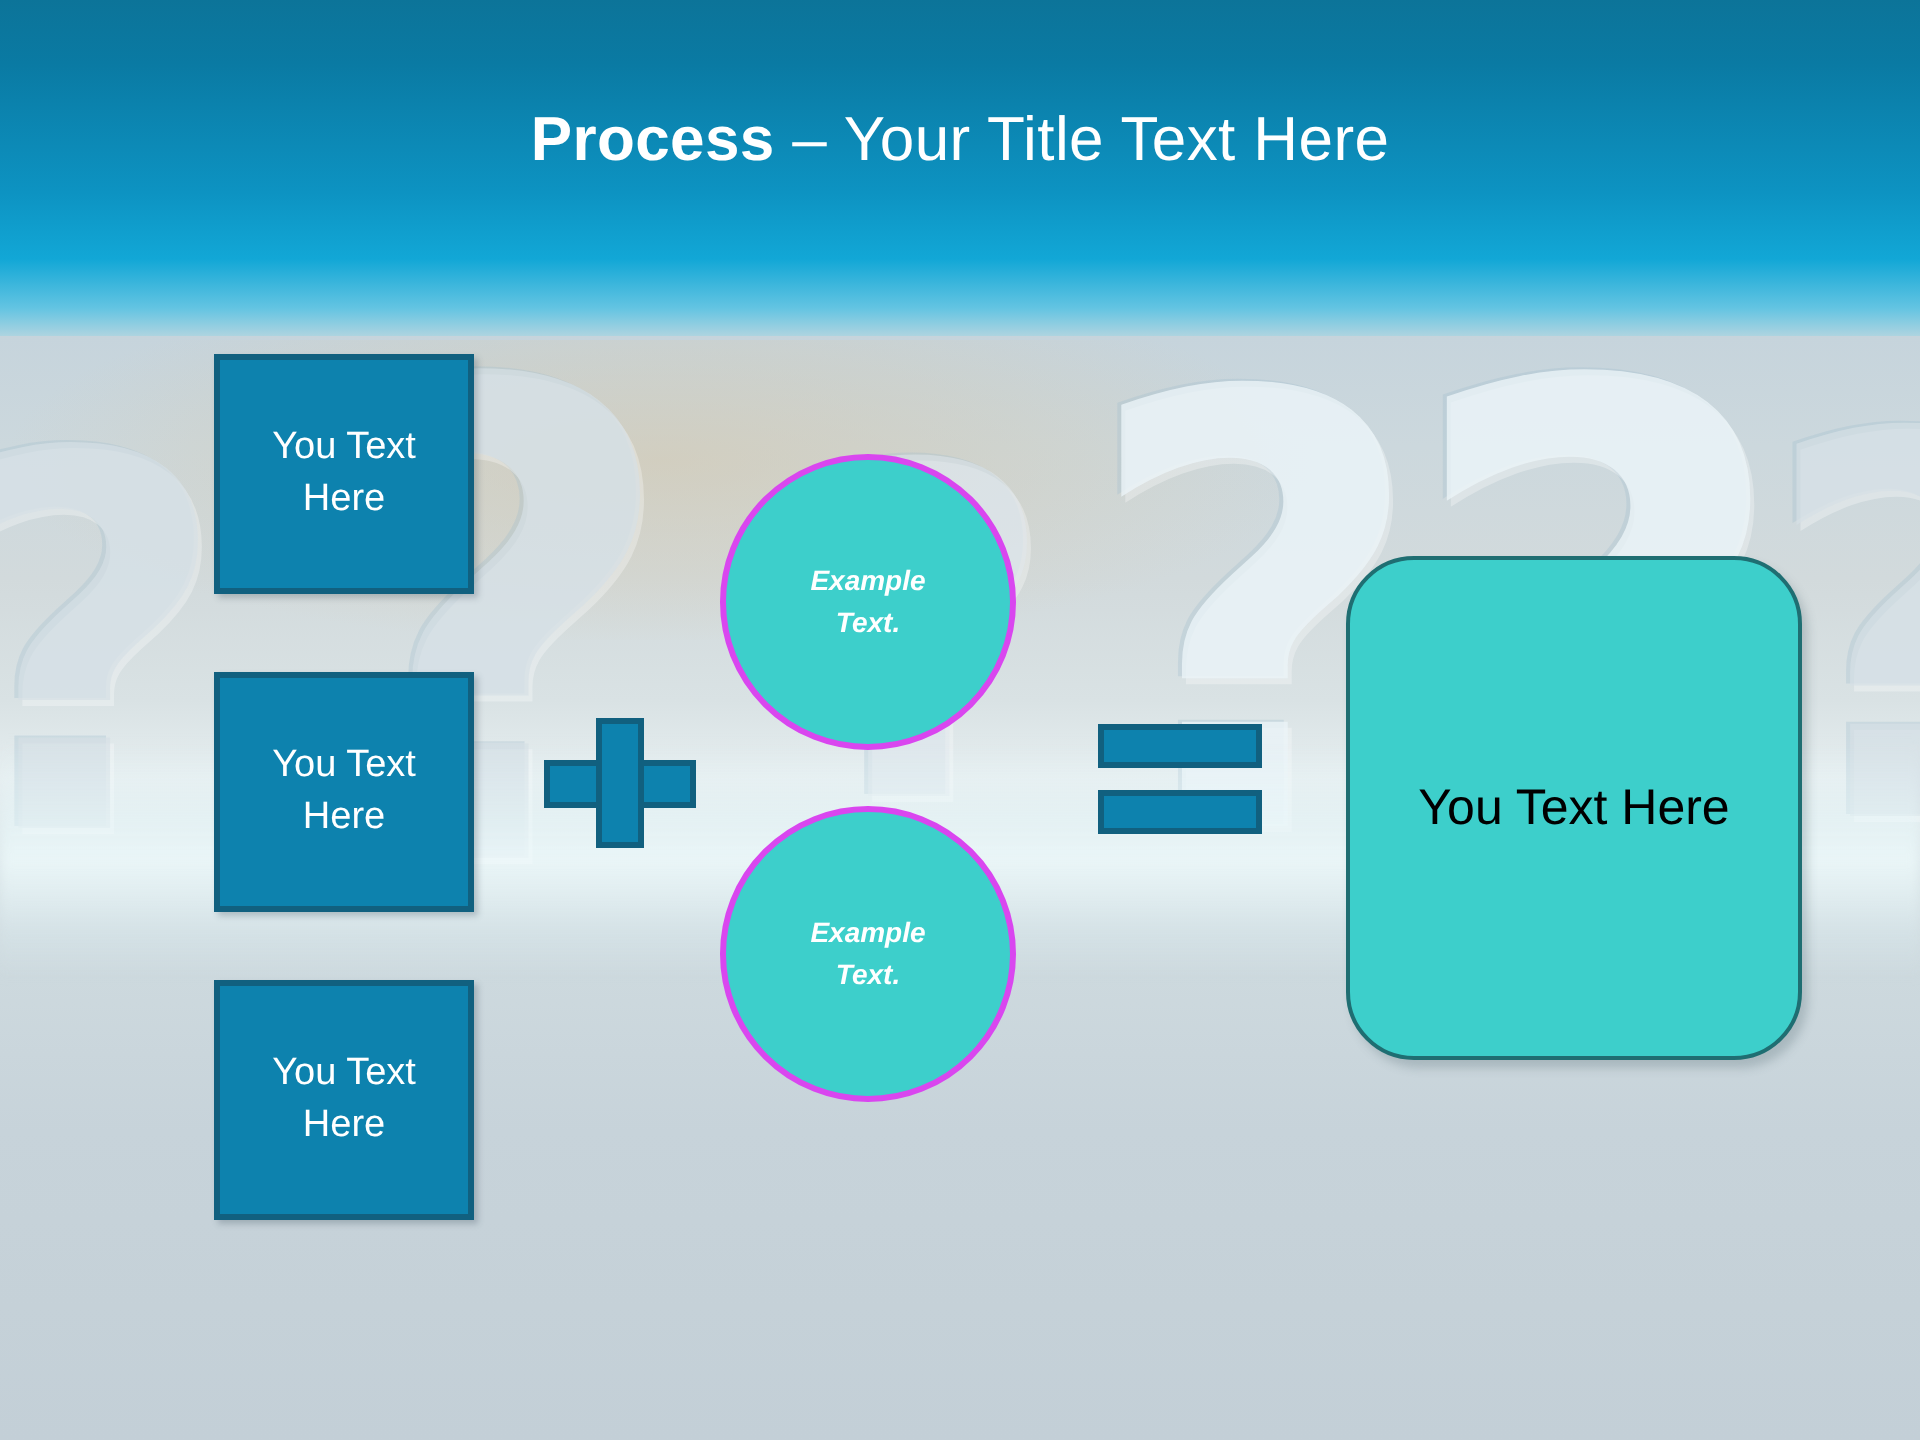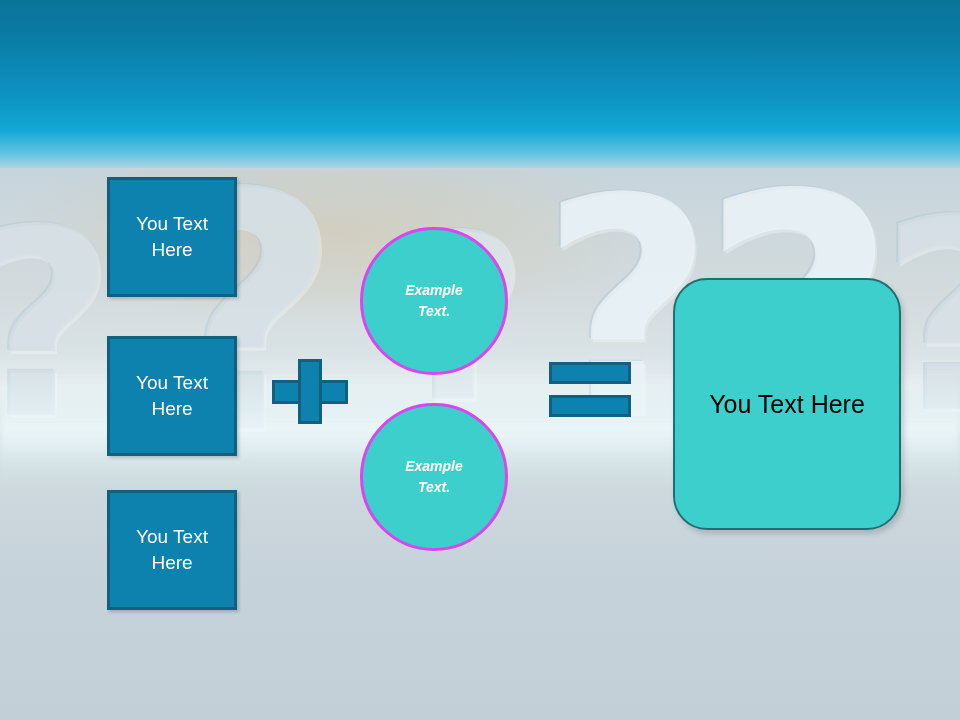--- a/index.html
+++ b/index.html
@@ -215,20 +215,23 @@
 
   <div class="qm dim" style="left:-35px;  top:195px; font-size:260px;">?</div>
   <div class="qm dim" style="left:150px;  top:150px; font-size:330px;">?</div>
   <div class="qm pale" style="left:540px;  top:160px; font-size:300px;">?</div>
   <div class="qm pale" style="left:700px;  top:150px; font-size:340px;">?</div>
   <div class="qm dim" style="left:880px;  top:185px; font-size:265px;">?</div>
   <div class="qm dim" style="left:395px;  top:205px; font-size:230px; color:rgba(224,232,236,0.55);">?</div>
 
   <div class="bg-water-glow"></div>
 
+  <div class="title">
+    <span class="strong">Process</span><span class="rest"> – Your Title Text Here</span>
+  </div>
 
   <div class="blue-box" id="box1">You Text<br>Here</div>
   <div class="blue-box" id="box2">You Text<br>Here</div>
   <div class="blue-box" id="box3">You Text<br>Here</div>
 
   <div class="plus">
     <div class="bar h"></div>
     <div class="bar v"></div>
     <div class="inner"></div>
   </div>

